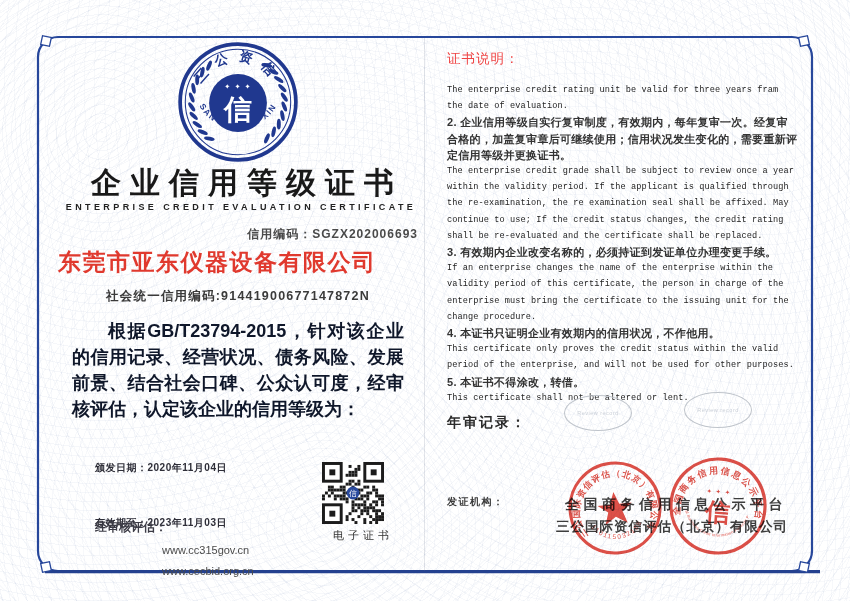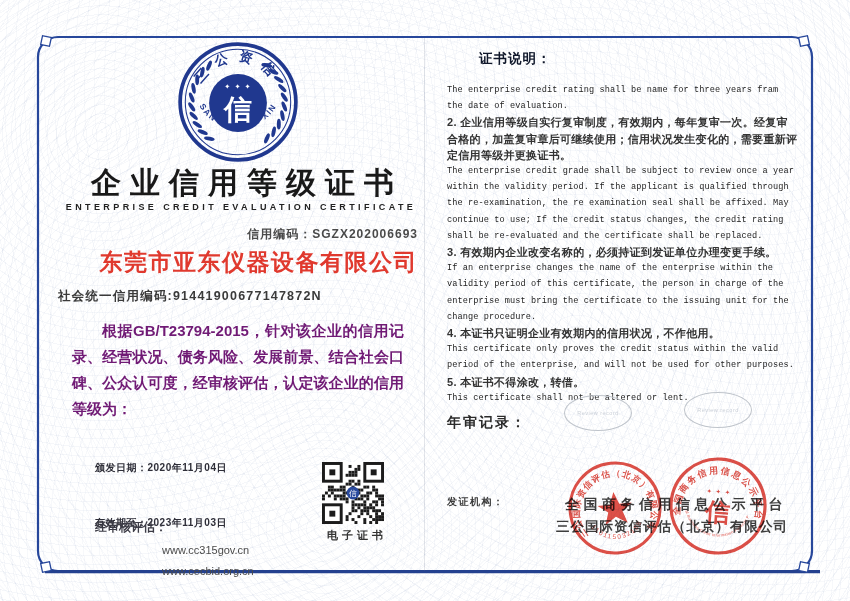--- a/index.html
+++ b/index.html
@@ -16,40 +16,40 @@
   }
   .abs{position:absolute;}
   .fold-line{left:424px;top:38px;width:1px;height:533px;background:rgba(100,110,140,.18);}
   
   .title{left:58px;top:163px;width:360px;text-align:center;font-size:30px;font-weight:bold;
          color:#191919;letter-spacing:9px;padding-left:9px;white-space:nowrap;}
   .subtitle{left:58px;top:202px;width:360px;text-align:center;font-size:9px;font-weight:bold;
          color:#222;letter-spacing:3.4px;padding-left:3px;white-space:nowrap;}
   .credit-no{left:58px;top:226px;width:360px;text-align:right;font-size:12px;font-weight:bold;
          color:#4a4a4a;letter-spacing:1px;}
-  .company{left:58px;top:247px;width:360px;text-align:right;font-size:23px;font-weight:bold;
+  .company{left:58px;top:247px;width:360px;text-align:left;font-size:23px;font-weight:bold;
          color:#e0392e;letter-spacing:1.5px;white-space:nowrap;}
-  .uscc{left:58px;top:288px;width:360px;text-align:left;font-size:12.5px;font-weight:bold;
+  .uscc{left:58px;top:288px;width:360px;text-align:center;font-size:12.5px;font-weight:bold;
          color:#3a3a3a;letter-spacing:1.2px;}
-  .para{left:72px;top:318px;width:332px;font-size:15px;font-weight:600;color:#701a75;
+  .para{left:72px;top:318px;width:332px;font-size:18px;font-weight:600;color:#0f172a;
          line-height:26px;text-align:justify;text-indent:2em;}
   .rating{left:58px;top:384px;width:360px;text-align:center;font-family:"Liberation Serif",serif;
          font-size:37px;font-weight:bold;color:#c32a28;letter-spacing:3px;white-space:nowrap;}
   .kv{font-size:10px;font-weight:bold;color:#2e2e38;letter-spacing:.5px;white-space:nowrap;}
   .issue-date{left:95px;top:461px;}
   .valid-date{left:95px;top:488px;margin-top:28px;}
   .query-label{left:95px;top:519px;font-size:12px;font-weight:bold;color:#3c3c46;}
   .url{font-size:11px;color:#4a4a4a;white-space:nowrap;margin-top:28px;}
   .url1{left:162px;top:516px;}
   .url2{left:162px;top:537px;}
   .qr{left:322px;top:462px;}
-  .qr-label{left:316px;top:528px;width:74px;text-align:center;font-size:11px;color:#333;
-         letter-spacing:4px;padding-left:4px;font-weight:bold;}
+  .qr-label{left:329px;top:528px;width:74px;text-align:left;font-size:11px;color:#333;
+         letter-spacing:4px;padding-left:4px;}
   
-  .r-heading{left:447px;top:50px;font-size:13.5px;font-weight:bold;color:#0f172a;letter-spacing:1px;margin-left:32px;}
+  .r-heading{left:447px;top:50px;font-size:13.5px;font-weight:normal;color:#ef4444;letter-spacing:1px;}
   .r-items{left:447px;top:82px;width:352px;}
   .r-items .zh{font-size:11px;font-weight:bold;color:#333;line-height:16.2px;letter-spacing:.3px;}
   .r-items .en{font-family:"Liberation Mono","DejaVu Sans Mono",monospace;font-size:8.6px;
          color:#232323;line-height:16.2px;letter-spacing:.1px;}
   .annual-label{left:447px;top:414px;font-size:14px;font-weight:bold;color:#2b2b2b;letter-spacing:2px;}
   .stamp-ellipse{width:66px;height:34px;border:1px solid #bfc4cb;border-radius:50%;
          display:flex;align-items:center;justify-content:center;}
   .stamp-ellipse span{font-size:5.5px;color:#ccd1d9;letter-spacing:.5px;}
   .ellipse1{left:564px;top:395px;}
   .ellipse2{left:684px;top:392px;}
@@ -271,21 +271,21 @@
       <rect x="7.5" y="49.5" width="6" height="6" fill="#1c1c1c"></rect>
     </g>
     <circle cx="31.5" cy="31.5" r="6.5" fill="#2a4a9d"></circle>
     <text x="31.5" y="34.6" text-anchor="middle" font-size="8" fill="#ffffff">信</text>
   </svg>
   <div class="abs qr-label">电子证书</div>
 
   <div class="abs r-heading">证书说明：</div>
 
   <div class="abs r-items">
-    <div class="en">The enterprise credit rating shall be name for three years fram the date of evaluation.</div>
+    <div class="en">The enterprise credit rating unit be valid for three years fram the date of evaluation.</div>
     <div class="zh">2. 企业信用等级自实行复审制度，有效期内，每年复审一次。经复审合格的，加盖复审章后可继续使用；信用状况发生变化的，需要重新评定信用等级并更换证书。</div>
     <div class="en">The enterprise credit grade shall be subject to review once a year within the validity period. If the applicant is qualified through the re-examination, the re examination seal shall be affixed. May continue to use; If the credit status changes, the credit rating shall be re-evaluated and the certificate shall be replaced.</div>
     <div class="zh">3. 有效期内企业改变名称的，必须持证到发证单位办理变更手续。</div>
     <div class="en">If an enterprise changes the name of the enterprise within the validity period of this certificate, the person in charge of the enterprise must bring the certificate to the issuing unit for the change procedure.</div>
     <div class="zh">4. 本证书只证明企业有效期内的信用状况，不作他用。</div>
     <div class="en">This certificate only proves the credit status within the valid period of the enterprise, and will not be used for other purposes.</div>
     <div class="zh">5. 本证书不得涂改，转借。</div>
     <div class="en">This certificate shall not be altered or lent.</div>
   </div>
 

